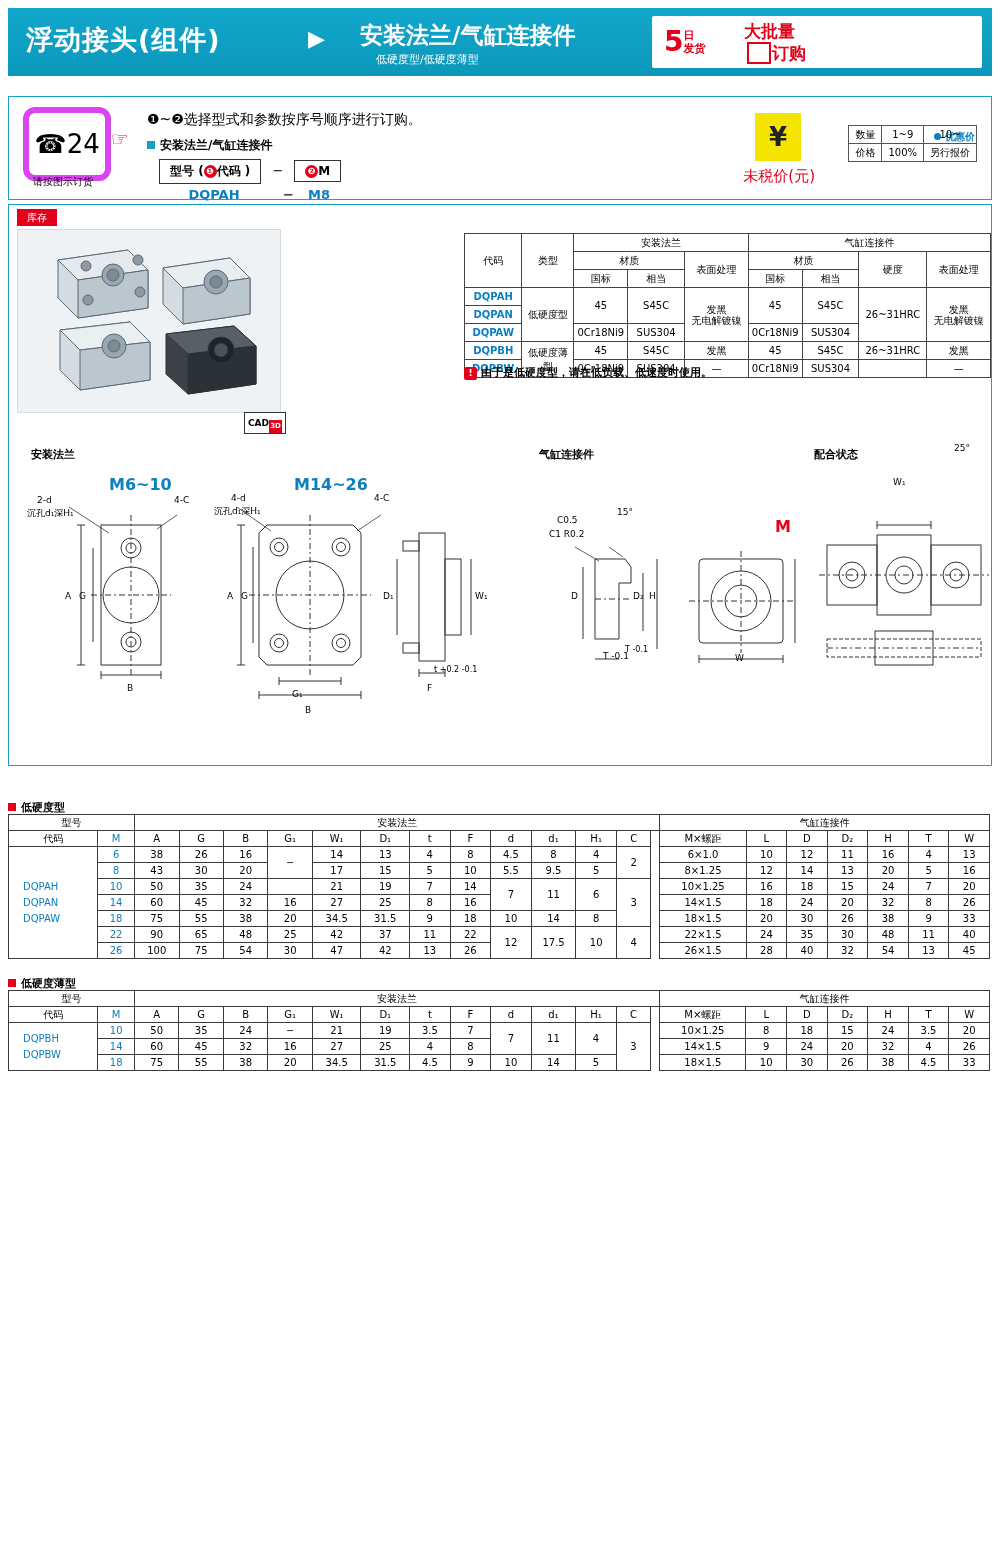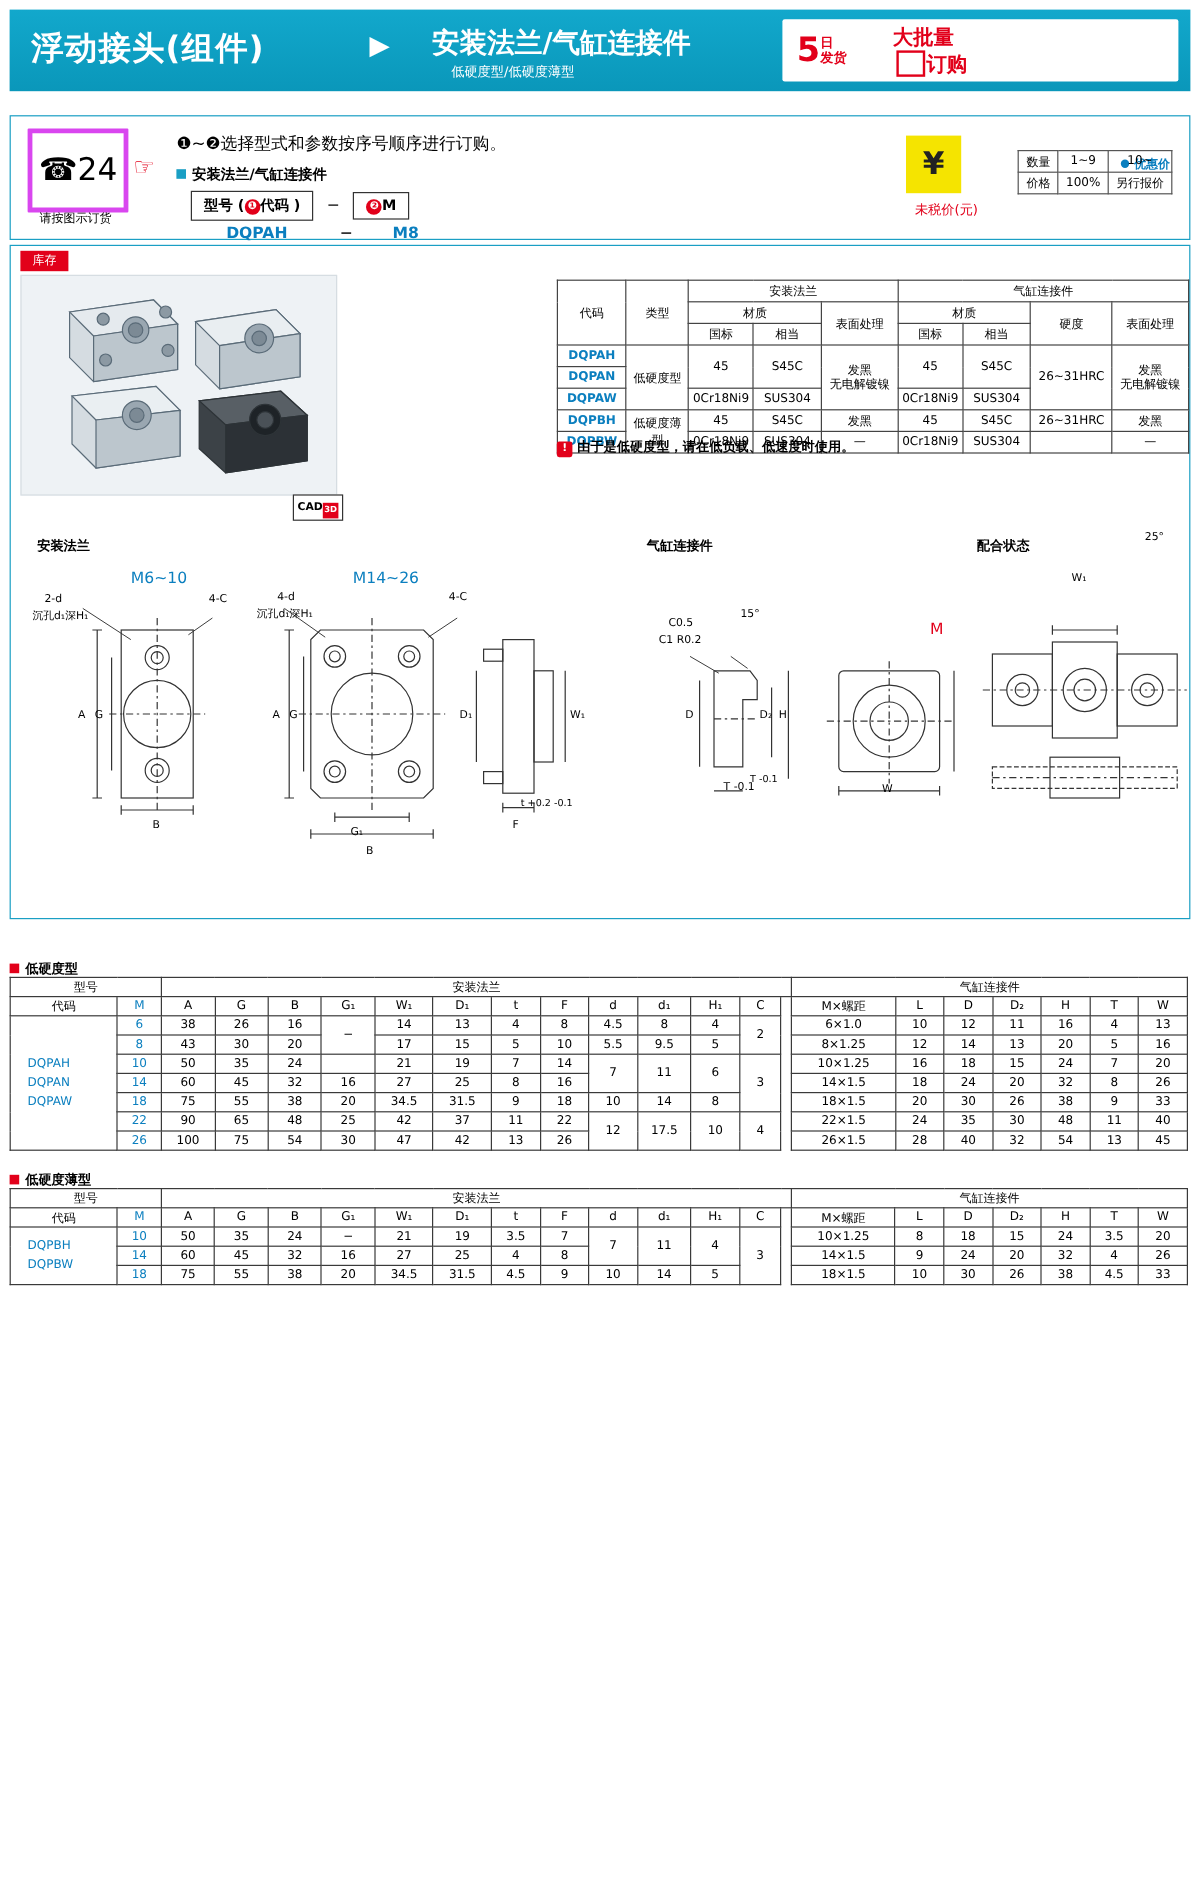--- a/index.html
+++ b/index.html
@@ -16,39 +16,39 @@
   .hdr-badges{position:absolute;right:10px;top:8px;width:330px;height:52px;background:#fff;border-radius:2px;}
   .badge5{position:absolute;left:12px;top:6px;width:60px;height:40px;color:#e2001a;font-weight:bold;}
   .badge5 .n{font-size:28px;float:left;line-height:40px;}
   .badge5 .t{font-size:11px;float:left;line-height:13px;padding-top:7px;}
   .badgebulk{position:absolute;left:92px;top:4px;color:#e2001a;font-weight:bold;font-size:17px;}
   .badgebulk2{position:absolute;left:92px;top:26px;color:#e2001a;font-weight:bold;font-size:17px;}
   .cartbox{position:absolute;left:95px;top:26px;width:20px;height:18px;border:2px solid #e2001a;}
 
   
   .orderbox{position:absolute;left:8px;top:96px;width:982px;height:102px;border:1px solid #1a9fc4;}
-  .telicon{position:absolute;left:14px;top:10px;width:76px;height:62px;border:4px solid #d946ef;border-radius:1px;
+  .telicon{position:absolute;left:14px;top:10px;width:76px;height:62px;border:6px solid #d946ef;border-radius:12px;
            display:flex;align-items:center;justify-content:center;font-size:26px;}
   .telcap{position:absolute;left:8px;top:78px;width:92px;text-align:center;font-size:10px;}
   .hand{position:absolute;left:102px;top:30px;font-size:20px;color:#e2001a;}
   .ol1{position:absolute;left:138px;top:14px;font-size:14px;font-weight:normal;}
   .ol2{position:absolute;left:138px;top:40px;font-size:12px;font-weight:bold;}
   .sq{display:inline-block;width:8px;height:8px;background:#1a9fc4;margin-right:5px;}
   .modelrow{position:absolute;left:150px;top:62px;}
   .modelbox{display:inline-block;border:1px solid #333;padding:3px 10px;font-size:12px;font-weight:bold;background:#fff;}
   .dash{display:inline-block;width:26px;text-align:center;font-size:13px;}
   .codeline{position:absolute;left:150px;top:90px;color:#0b7fbf;font-weight:bold;font-size:13px;}
   .codeline .c1{display:inline-block;width:110px;text-align:center;}
   .codeline .c2{display:inline-block;width:30px;text-align:center;color:#333;}
-  .codeline .c3{display:inline-block;width:60px;text-align:center;}
+  .codeline .c3{display:inline-block;width:60px;text-align:left;}
   .circ{display:inline-block;width:13px;height:13px;border-radius:50%;background:#e2001a;color:#fff;
         font-size:9px;text-align:center;line-height:13px;vertical-align:1px;}
   .yenbox{position:absolute;right:190px;top:16px;width:46px;height:48px;background:#f5e400;
           display:flex;align-items:center;justify-content:center;font-size:26px;font-weight:bold;color:#222;}
-  .untax{position:absolute;right:176px;top:70px;font-size:11px;color:#e2001a;margin-left:28px;}
+  .untax{position:absolute;right:176px;top:70px;font-size:15px;color:#e2001a;margin-left:28px;}
   .pricetbl{position:absolute;right:14px;top:14px;border-collapse:collapse;font-size:10px;}
   .pricetbl td{border:1px solid #555;padding:1px 6px;text-align:center;height:15px;}
   .ptitle{position:absolute;right:14px;top:0px;font-size:10px;color:#0b7fbf;font-weight:bold;}
   .bluedot{display:inline-block;width:7px;height:7px;border-radius:50%;background:#0b7fbf;margin-right:4px;}
 
   
   .mainbox{position:absolute;left:8px;top:204px;width:982px;height:560px;border:1px solid #1a9fc4;}
   .photo{position:absolute;left:8px;top:24px;width:262px;height:182px;background:#eef2f5;border:1px solid #d6dde2;}
   .stock{position:absolute;left:8px;top:4px;width:40px;height:17px;background:#e2001a;color:#fff;
          font-size:10px;text-align:center;line-height:17px;}
@@ -61,21 +61,21 @@
   table.mat td,table.mat th{border:1px solid #444;text-align:center;padding:1px 3px;height:15px;font-weight:normal;}
   table.mat .code{color:#0b7fbf;font-weight:bold;}
   .note1{position:absolute;left:455px;top:160px;font-size:11px;font-weight:bold;}
   .note1 .rb{display:inline-block;width:13px;height:13px;background:#e2001a;color:#fff;text-align:center;
              line-height:13px;font-size:9px;border-radius:2px;margin-right:4px;}
 
   
   .drawzone{position:absolute;left:0;top:228px;width:982px;height:330px;}
   .dlabel{position:absolute;font-size:11px;font-weight:bold;}
   .dtxt{position:absolute;font-size:9px;}
-  .dtxtb{position:absolute;font-size:13px;font-weight:normal;color:#0b7fbf;}
+  .dtxtb{position:absolute;font-size:16px;font-weight:bold;color:#0b7fbf;}
 
   
   .secttl{position:absolute;font-size:11px;font-weight:bold;}
   .secttl .sq{background:#e2001a;}
   table.dt{position:absolute;border-collapse:collapse;font-size:10px;}
   table.dt th,table.dt td{border:1px solid #3a3a3a;text-align:center;padding:0 2px;height:15px;font-weight:normal;}
   table.dt th{background:#fff;}
   .cc{color:#0b7fbf;font-weight:bold;}
   .mcol{color:#0b7fbf;font-weight:bold;}
   .nm{font-weight:bold;color:#0b7fbf;}

